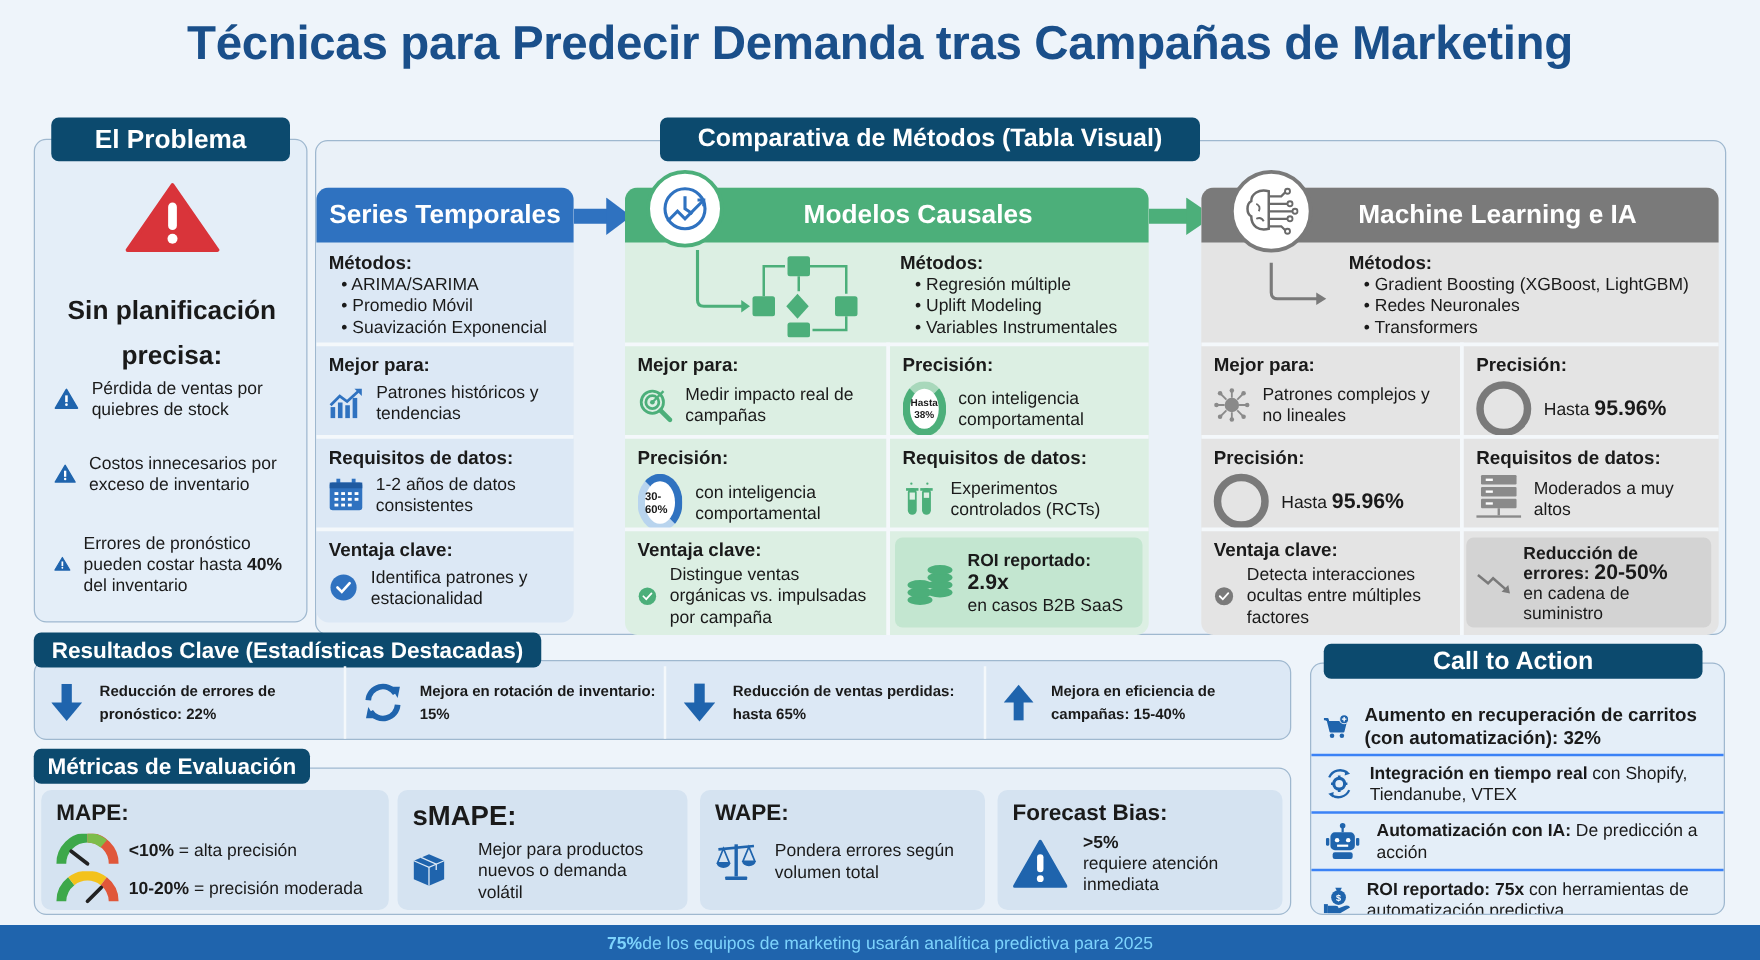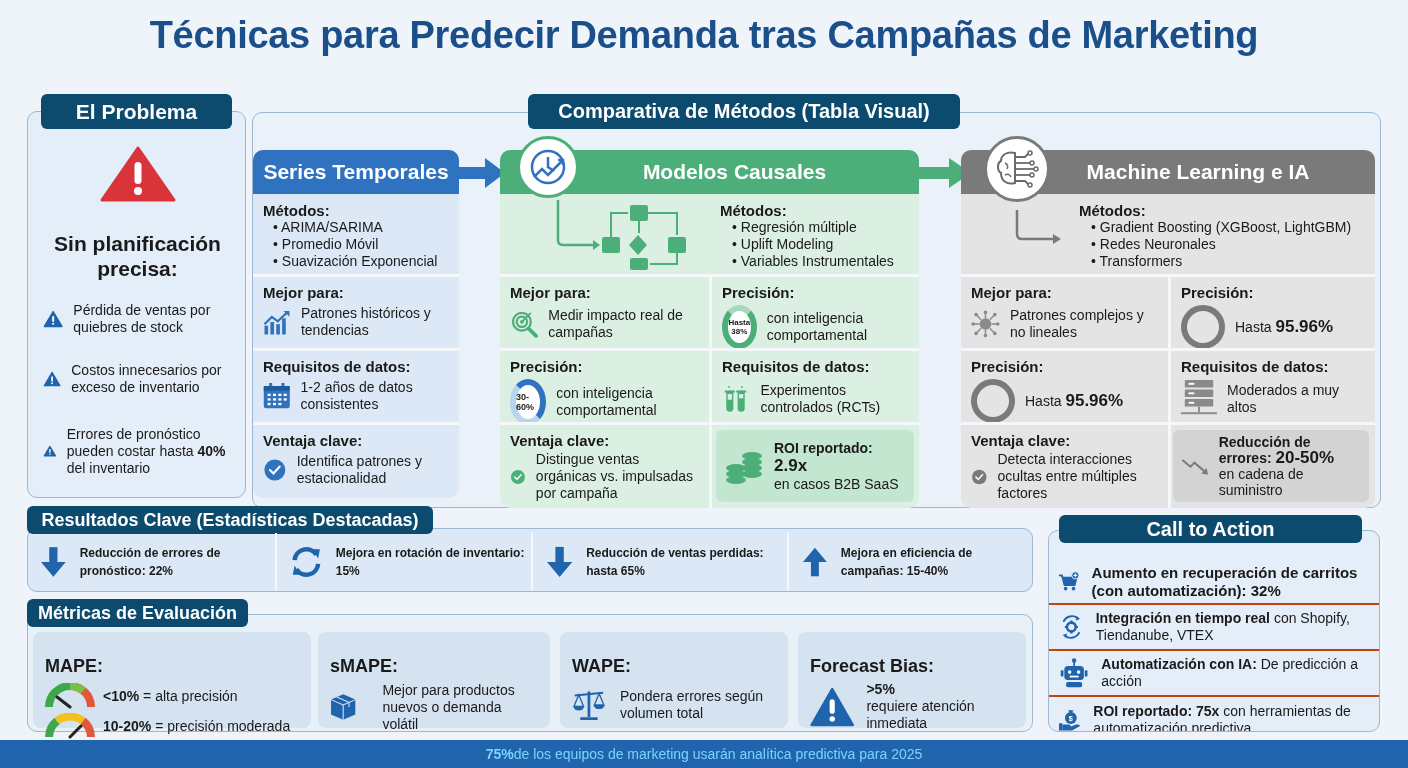--- a/index.html
+++ b/index.html
@@ -13,37 +13,37 @@
 .row{display:flex;align-items:center;gap:10px}
 ul.m{list-style:none;font-size:14px;line-height:17px}
 ul.m li:before{content:"• ";}
 .col{border-radius:10px;overflow:hidden}
 .colhead{height:44px;color:#fff;font-weight:700;font-size:21px;display:flex;align-items:center;justify-content:center}
 .cell{position:absolute;padding:6px 10px}
 .divh{position:absolute;height:3px;background:#f4f8fb}
 .divv{position:absolute;width:3px;background:#f4f8fb}
 .stat{display:flex;align-items:center;gap:14px;padding-left:14px;height:58px}
 .stat .txt{font-weight:700;font-size:12px;line-height:18px}
-.met{border-radius:8px;background:#d5e3f1;position:absolute;padding:24px 12px}
-.cta-row{display:flex;align-items:center;gap:12px;padding:0 10px;border-bottom:2px solid #c2410c}
+.met{border-radius:8px;background:#d5e3f1;position:absolute;padding:8px 12px}
+.cta-row{display:flex;align-items:center;gap:12px;padding:0 10px;border-bottom:2px solid #3b82f6}
 .footer{left:0;top:740px;width:1408px;height:28px;background:#1f64ad;color:#7dd3fc;font-size:14px;display:flex;align-items:center;justify-content:center}
 </style>
 </head>
 <body>
 
 <div class="abs title">Técnicas para Predecir Demanda tras Campañas de Marketing</div>
 
 <div class="abs panel" style="left:27px;top:111px;width:219px;height:387px;background:#e4eef8"></div>
 <div class="abs tab" style="left:41px;top:94px;width:191px;height:35px;font-size:21px">El Problema</div>
 <svg class="abs" style="left:100px;top:146px" width="76" height="56" viewBox="0 0 76 56">
     <path d="M38 2 L74 54 L2 54 Z" fill="#d9343a" stroke="#d9343a" stroke-width="3" stroke-linejoin="round"></path>
     <rect x="34.5" y="16" width="7" height="22" rx="3.5" fill="#fff"></rect>
     <circle cx="38" cy="45" r="4" fill="#fff"></circle>
   </svg>
-<div class="abs" style="left:50px;top:231px;width:175px;text-align:center;font-size:21px;font-weight:700;line-height:25px">Sin planificación precisa:</div>
+<div class="abs" style="left:50px;top:231px;width:175px;text-align:center;font-size:21px;font-weight:700;line-height:36px">Sin planificación precisa:</div>
 <div class="abs" style="left:43px;top:300px;width:200px">
   <div class="row" style="height:38px;margin-bottom:14px">
     <svg width="30" height="26" viewBox="0 0 30 26">
         <path d="M15 2 L28 24 L2 24Z" fill="#1f64ad" stroke="#1f64ad" stroke-width="2" stroke-linejoin="round"></path>
         <rect x="13.5" y="9" width="3" height="8" fill="#fff"></rect>
         <circle cx="15" cy="20" r="1.6" fill="#fff"></circle>
       </svg>
     <span class="t">Pérdida de ventas por quiebres de stock</span>
   </div>
   <div class="row" style="height:54px;margin-bottom:18px">
@@ -427,21 +427,21 @@
     <svg width="50" height="26" viewBox="0 0 50 26">
         <path d="M4 24 A21 21 0 0 1 12 8" stroke="#3da84a" stroke-width="8" fill="none"></path>
         <path d="M12 8 A21 21 0 0 1 38 8" stroke="#f3c21b" stroke-width="8" fill="none"></path>
         <path d="M38 8 A21 21 0 0 1 46 24" stroke="#e0573a" stroke-width="8" fill="none"></path>
         <path d="M25 24 L36 13" stroke="#222" stroke-width="3" stroke-linecap="round"></path>
       </svg>
     <span style="font-size:14px"><b>10-20%</b><span> = precisión moderada</span></span>
   </div>
 </div>
 <div class="met" style="left:318px;top:632px;width:232px;height:96px">
-  <div style="font-size:18px;font-weight:700">sMAPE:</div>
+  <div style="font-size:22px;font-weight:700">sMAPE:</div>
   <div class="row" style="margin-top:4px;gap:26px">
     <svg width="50" height="52" viewBox="0 0 50 52">
         <path d="M25 2 L48 12 L48 40 L25 50 L2 40 L2 12Z" fill="#1f64ad"></path>
         <path d="M2 12 L25 22 L48 12" stroke="#dce8f5" stroke-width="2" fill="none"></path>
         <path d="M25 22 L25 50" stroke="#dce8f5" stroke-width="2"></path>
         <path d="M13 7 L36 17 L36 26" stroke="#dce8f5" stroke-width="2" fill="none"></path>
       </svg>
     <span class="t">Mejor para productos nuevos o demanda volátil</span>
   </div>
 </div>

